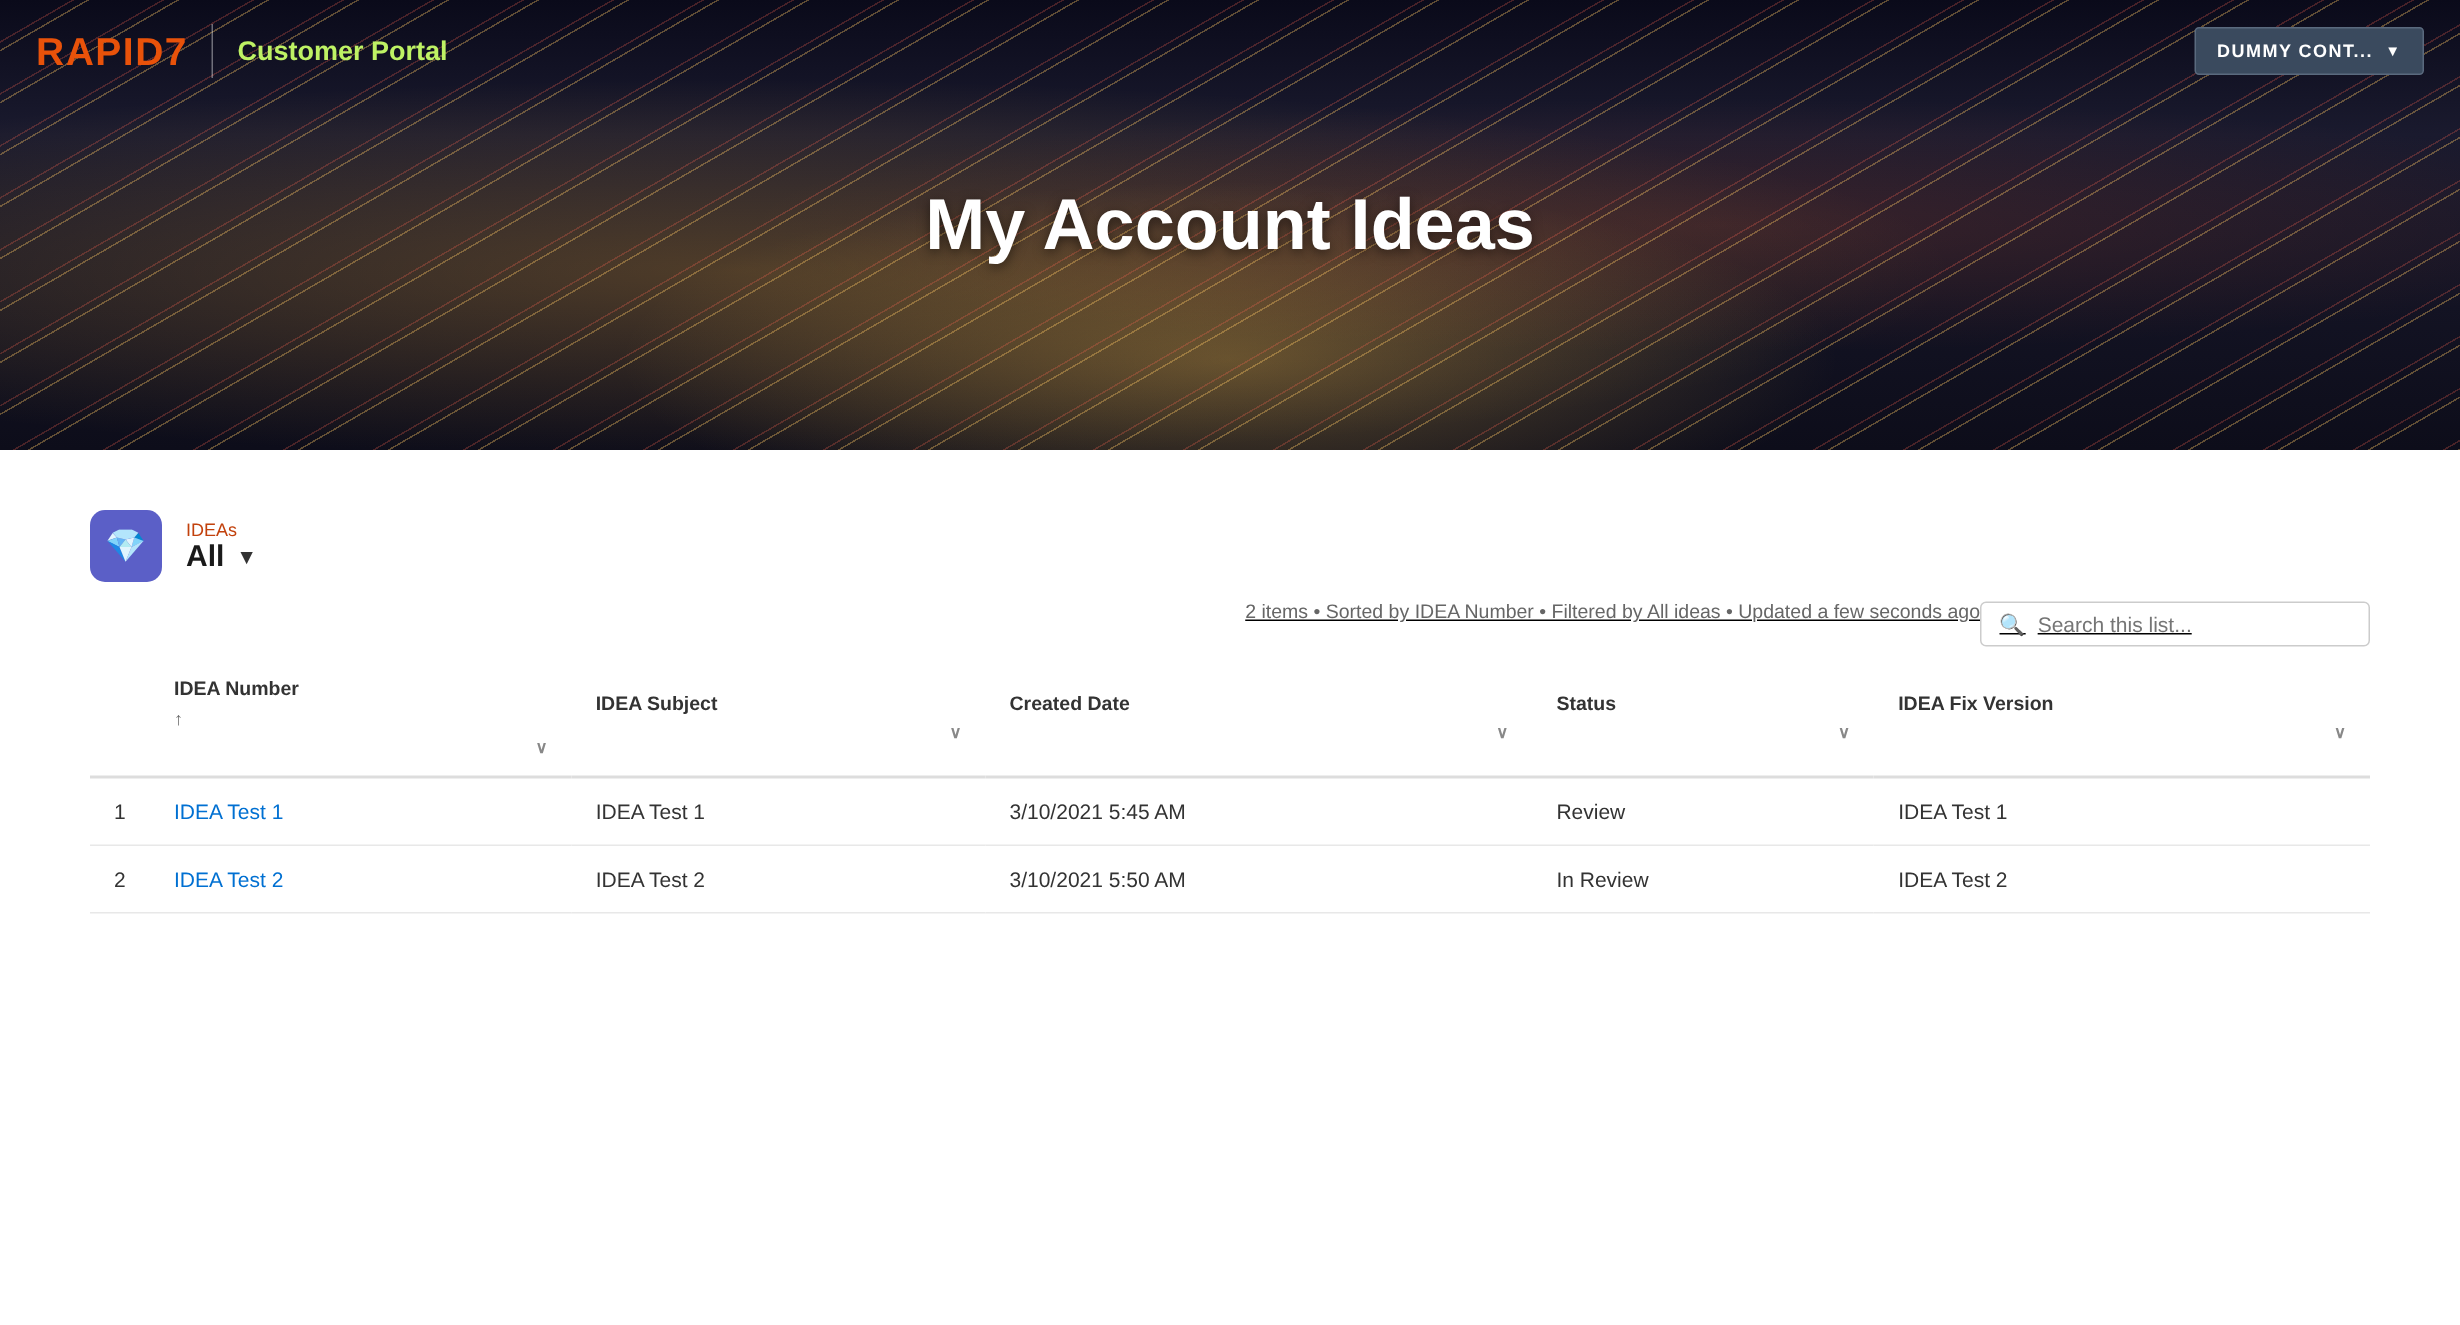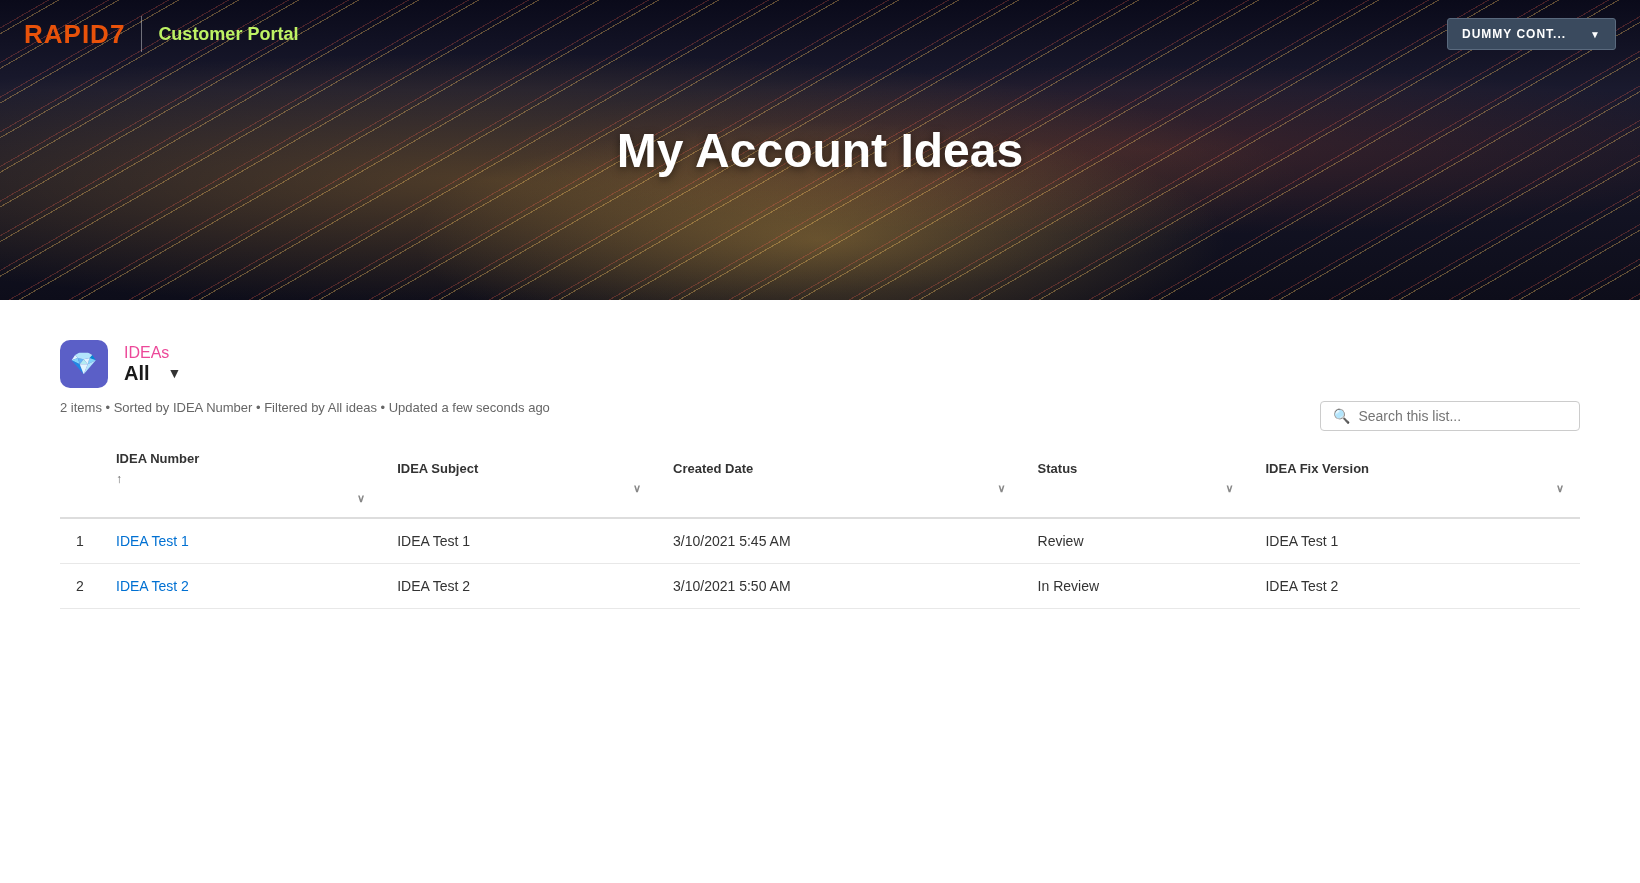--- a/index.html
+++ b/index.html
@@ -79,21 +79,21 @@
       margin-left: auto;
       background: #3a4a5e;
       color: #fff;
       border: 1px solid #5a6a7e;
       padding: 8px 14px;
       font-size: 12px;
       font-weight: 600;
       letter-spacing: 1px;
       display: flex;
       align-items: center;
-      gap: 24px;
+      gap: 8px;
       cursor: pointer;
       border-radius: 3px;
     }
     .dropdown-arrow { font-size: 10px; }
 
     .header-title {
       position: relative;
       z-index: 5;
       font-size: 48px;
       font-weight: 700;
@@ -124,28 +124,28 @@
       display: flex;
       align-items: center;
       justify-content: center;
       font-size: 22px;
     }
     .ideas-label-group {
       display: flex;
       flex-direction: column;
     }
     .ideas-label-top {
-      font-size: 16px;
-      color: #ec4899;
+      font-size: 12px;
+      color: #c2410c;
       font-weight: 400;
     }
     .ideas-filter-row {
       display: flex;
       align-items: center;
-      gap: 18px;
+      gap: 8px;
     }
     .ideas-filter-text {
       font-size: 20px;
       font-weight: 700;
       color: #1a1a1a;
     }
     .ideas-filter-arrow {
       font-size: 14px;
       color: #333;
       cursor: pointer;
@@ -225,22 +225,23 @@
     .td-link {
       color: #0070d2;
       text-decoration: none;
       cursor: pointer;
     }
 
     
     .toolbar-row {
       display: flex;
       align-items: center;
-      justify-content: space-between;
+      justify-content: flex-end;
       margin-bottom: 8px;
+      text-decoration: underline;
     }
   </style>
 </head>
 <body>
 
 <div class="header">
   <div class="header-city"></div>
   <div class="header-streaks"></div>
 
   <nav class="header-nav">

